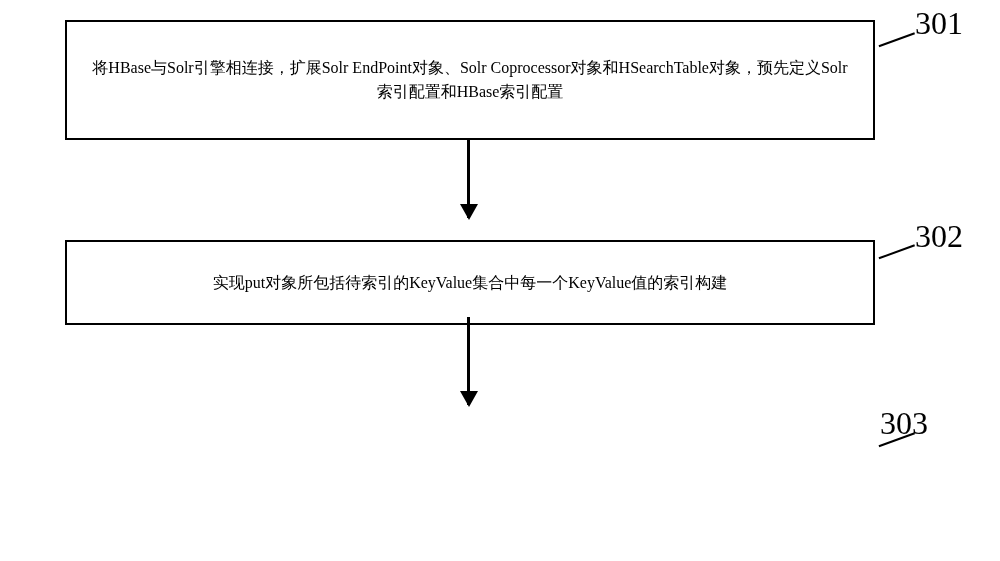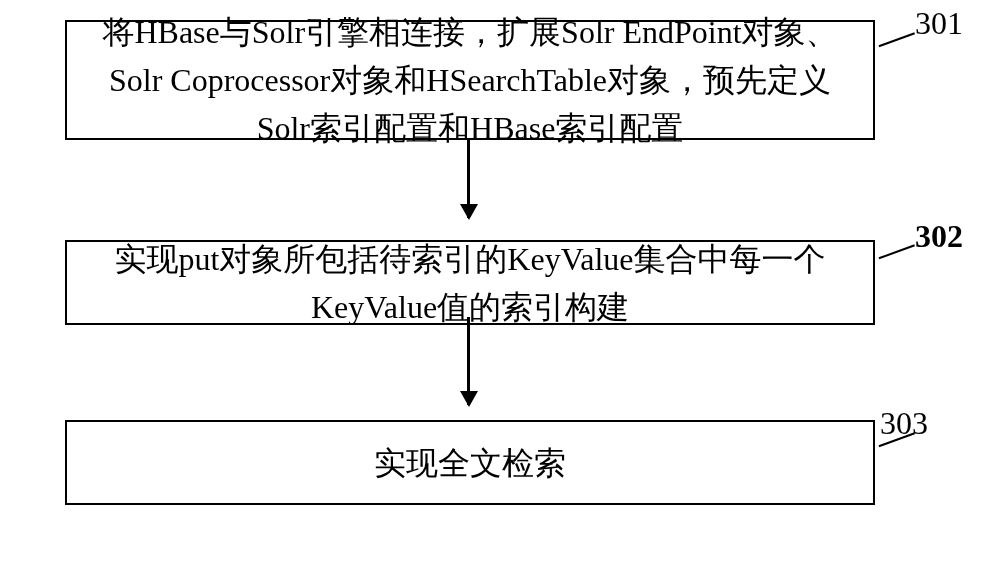--- a/index.html
+++ b/index.html
@@ -21,21 +21,21 @@
     }
     .box {
       position: absolute;
       border: 2px solid #000;
       background: #fff;
       display: flex;
       align-items: center;
       justify-content: center;
       text-align: center;
       padding: 10px 20px;
-      font-size: 32px;
+      font-size: 16px;
       line-height: 1.5;
     }
     .box-1 {
       left: 65px;
       top: 20px;
       width: 810px;
       height: 120px;
     }
     .box-2 {
       left: 65px;
@@ -81,21 +81,20 @@
       font-size: 32px;
       font-family: "Times New Roman", serif;
     }
     .label-1 {
       left: 915px;
       top: 5px;
     }
     .label-2 {
       left: 915px;
       top: 218px;
-      font-weight: bold;
     }
     .label-3 {
       left: 880px;
       top: 405px;
     }
     .connector {
       position: absolute;
       border-top: 2px solid #000;
       border-right: 2px solid #000;
     }
@@ -150,19 +149,16 @@
   <div class="arrow arrow-1"></div>
 
   <div class="box box-2">
     <span>实现put对象所包括待索引的KeyValue集合中每一个KeyValue值的索引构建</span>
   </div>
   <div class="connector connector-2"></div>
   <div class="label label-2">302</div>
 
   <div class="arrow arrow-2"></div>
 
-  <div class="box box-3">
-    <span>实现全文检索</span>
-  </div>
   <div class="connector connector-3"></div>
   <div class="label label-3">303</div>
 
 </div>
 
 </body></html>

